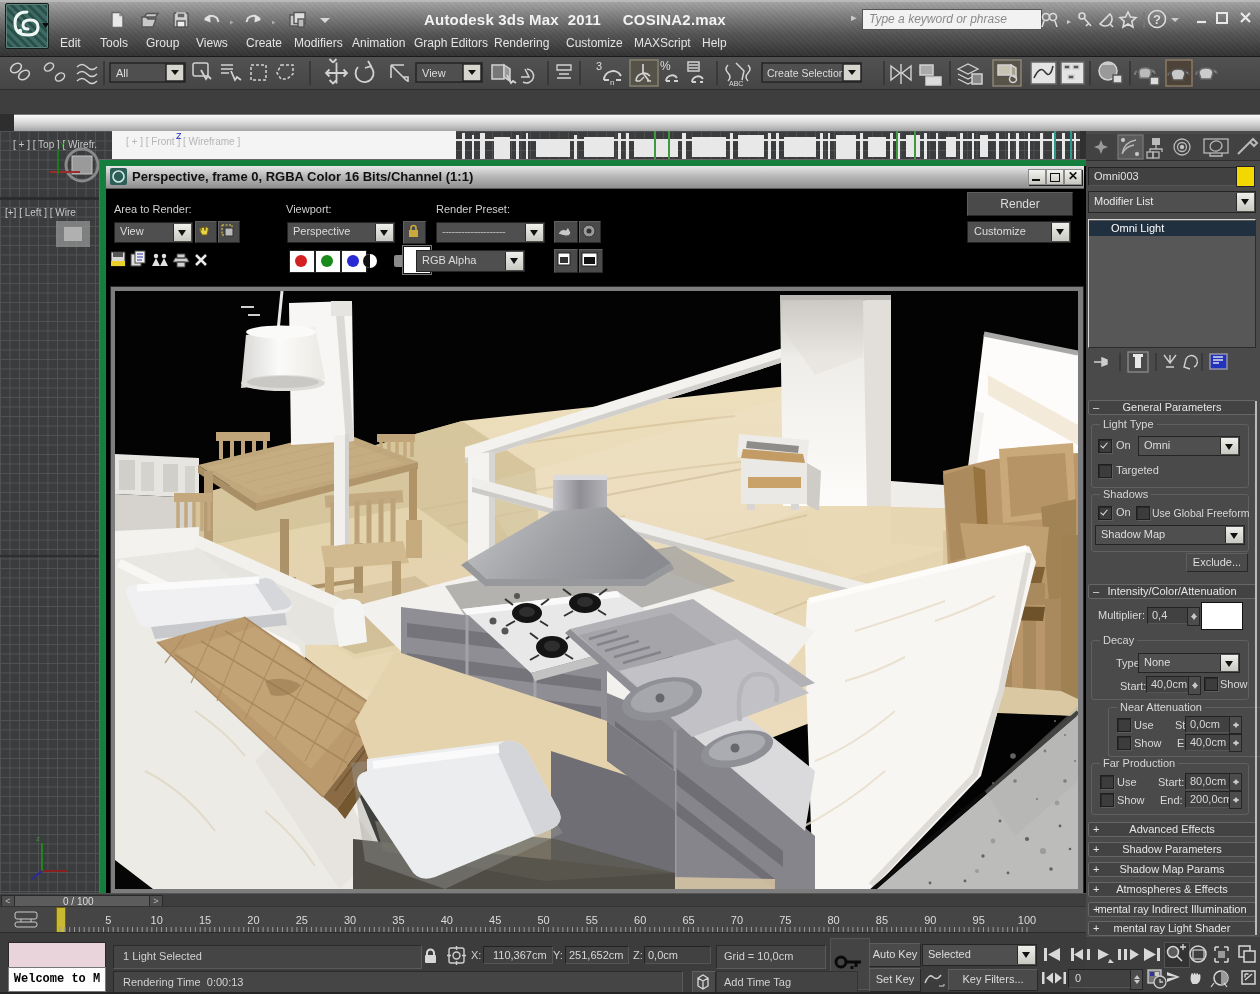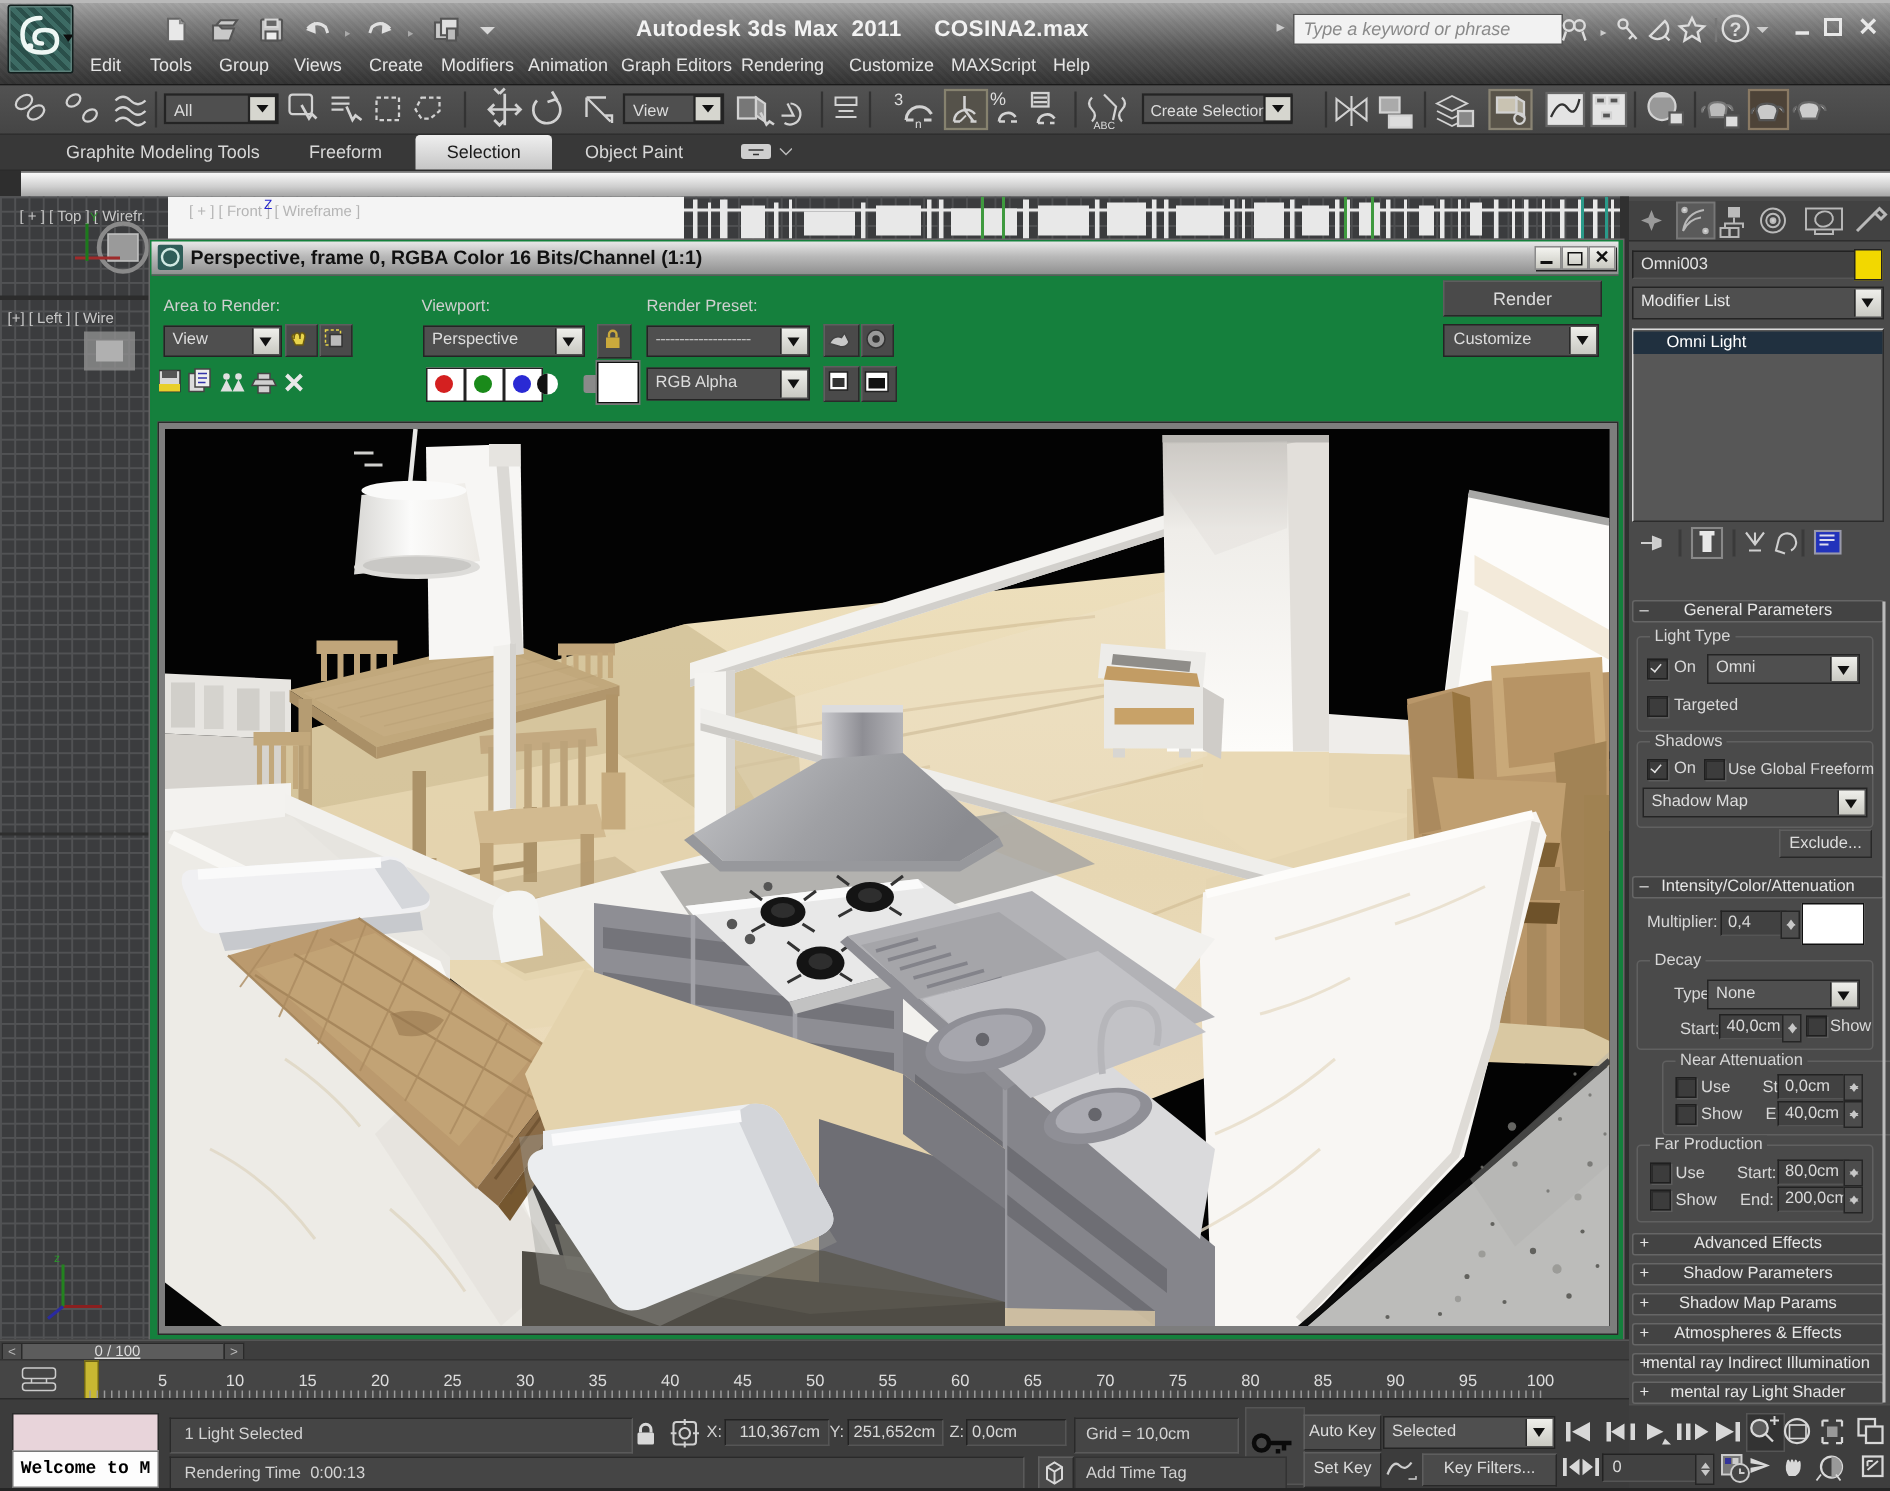--- a/index.html
+++ b/index.html
@@ -180,31 +180,20 @@
           <path d="M1130 4 v24" stroke="#333"></path>
           <path d="M1139 15 q0 -4 6 -4 t6 4 l-1 6 h-10 z M1151 13 q4 0 4 4 m-18 -3 q-3 1 -2 4" fill="#bbb" stroke="#777"></path>
           <rect x="1150" y="20" width="9" height="8" fill="#ddd" stroke="#555"></rect>
           <rect x="1166" y="3" width="26" height="26" fill="#4d4338" stroke="#8a7a64"></rect>
           <path d="M1171 17 q0 -5 7 -5 t7 5 l-2 6 h-10 z M1185 14 q4 0 4 4 m-19 -3 q-3 1 -2 4" fill="#c9c9c9" stroke="#555"></path>
           <path d="M1199 16 q0 -5 7 -5 t7 5 l-2 6 h-10 z M1213 13 q4 0 4 4 m-19 -3 q-3 1 -2 4" fill="#ccc" stroke="#666"></path>
         </g>
       </svg>
     </div>
 
-<div class="abs" style="left:0;top:90px;width:1260px;height:23px;background:#383838;border-bottom:1px solid #2b2b2b;color:#d8d8d8;font-size:12px;">
-  <span class="abs" style="left:44px;top:4px;">Graphite Modeling Tools</span>
-  <span class="abs" style="left:206px;top:4px;">Freeform</span>
-  <div class="abs" style="left:277px;top:0px;width:91px;height:23px;background:linear-gradient(#efefef,#c6c6c6);border-radius:3px 3px 0 0;color:#1a1a1a;text-align:center;line-height:22px;">Selection</div>
-  <span class="abs" style="left:390px;top:4px;">Object Paint</span>
-  <svg class="abs" style="left:494px;top:5px" width="34" height="12">
-        <rect x="0" y="1" width="20" height="10" rx="2" fill="#cfcfcf"></rect>
-        <path d="M5 5 h10 M8 8 h4" stroke="#333"></path>
-        <path d="M26 4 l4 4 4 -4" stroke="#bbb" fill="none"></path>
-      </svg>
-</div>
 
 <div class="abs" style="left:0;top:114px;width:1260px;height:17px;background:linear-gradient(#fbfbfb,#cfcfcf 55%,#9e9e9e);border-top:1px solid #777;"></div>
 <div class="abs" style="left:0;top:114px;width:14px;height:17px;background:#2e2e2e;"></div>
 
 <div id="leftvp" class="abs" style="left:0;top:131px;width:112px;height:762px;background:#3b3c3e;">
   <div class="abs" style="left:0;top:0;width:112px;height:762px;
     background-image:linear-gradient(#515254 1px,transparent 1px),linear-gradient(90deg,#515254 1px,transparent 1px);
     background-size:9.5px 9.5px;"></div>
   <div class="abs" style="left:0;top:66px;width:112px;height:3px;background:#2c2c2c;"></div>
   <div class="abs" style="left:13px;top:8px;color:#c8c8c8;font-size:10px;white-space:nowrap;">[ + ] [ Top ] [ Wirefr.</div>
@@ -287,21 +276,21 @@
         </g>
     <g fill="#2a9a8a">
           <rect x="598" y="0" width="2" height="30"></rect>
           <rect x="614" y="0" width="2" height="30"></rect>
         </g>
   </svg>
 </div>
 
 <div class="abs" style="left:1080px;top:131px;width:6px;height:762px;background:#303030;"></div>
 
-<div id="rfw" class="abs" style="left:100px;top:160px;width:980px;height:733px;background:#15803d;border:1px solid #15803d;box-shadow:0 0 0 1px #666;">
+<div id="rfw" class="abs" style="left:100px;top:160px;width:980px;height:733px;background:#000000;border:6px solid #15803d;box-shadow:0 0 0 1px #666;">
 
   <div class="abs" style="left:0;top:0;width:978px;height:22px;background:linear-gradient(#e8e8e8,#b9b9b9 45%,#8f8f8f);border-bottom:1px solid #5a5a5a;">
     <svg class="abs" style="left:4px;top:2px" width="18" height="18">
           <rect width="17" height="17" rx="2" fill="#2e5d58"></rect>
           <circle cx="8.5" cy="8.5" r="5.5" fill="none" stroke="#cfe8e2" stroke-width="1.6"></circle>
         </svg>
     <div class="abs" style="left:26px;top:3px;font-size:13px;font-weight:bold;color:#111;">Perspective, frame 0, RGBA Color 16 Bits/Channel (1:1)</div>
     <div class="wbtn abs" style="left:922px;top:3px;width:16px;height:14px;">
           <div class="abs" style="left:3px;top:9px;width:8px;height:2px;background:#111;"></div>
         </div>
@@ -385,21 +374,21 @@
       </div>
   <div class="abs" style="left:235px;top:84px;width:24px;height:21px;background:#fff;border:1px solid #222;">
         <div class="abs" style="left:5px;top:4px;width:12px;height:12px;border-radius:50%;background:#2a2ad4;"></div>
       </div>
   <svg class="abs" style="left:256px;top:86px" width="50" height="18">
         <circle cx="8" cy="9" r="7" fill="#fff"></circle>
         <path d="M8 2 a7 7 0 0 0 0 14 z" fill="#111"></path>
         <rect x="32" y="3" width="12" height="12" rx="2" fill="#8a8a8a"></rect>
       </svg>
   <div class="abs" style="left:297px;top:80px;width:26px;height:26px;background:#fff;border:1px solid #111;box-shadow:0 0 0 1px #777;"></div>
-  <div class="combo abs" style="left:330px;top:84px;width:107px;height:20px;">
+  <div class="combo abs" style="left:310px;top:84px;width:107px;height:20px;">
         <span style="position:absolute;left:5px;top:3px;">RGB Alpha</span>
         <span class="arr"></span>
       </div>
   <div class="raise abs" style="left:448px;top:83px;width:22px;height:22px;">
         <svg width="20" height="20">
           <rect x="3" y="3" width="12" height="12" fill="#fff" stroke="#222"></rect>
           <rect x="5" y="7" width="8" height="6" fill="#333"></rect>
         </svg>
       </div>
   <div class="raise abs" style="left:473px;top:83px;width:22px;height:22px;">

